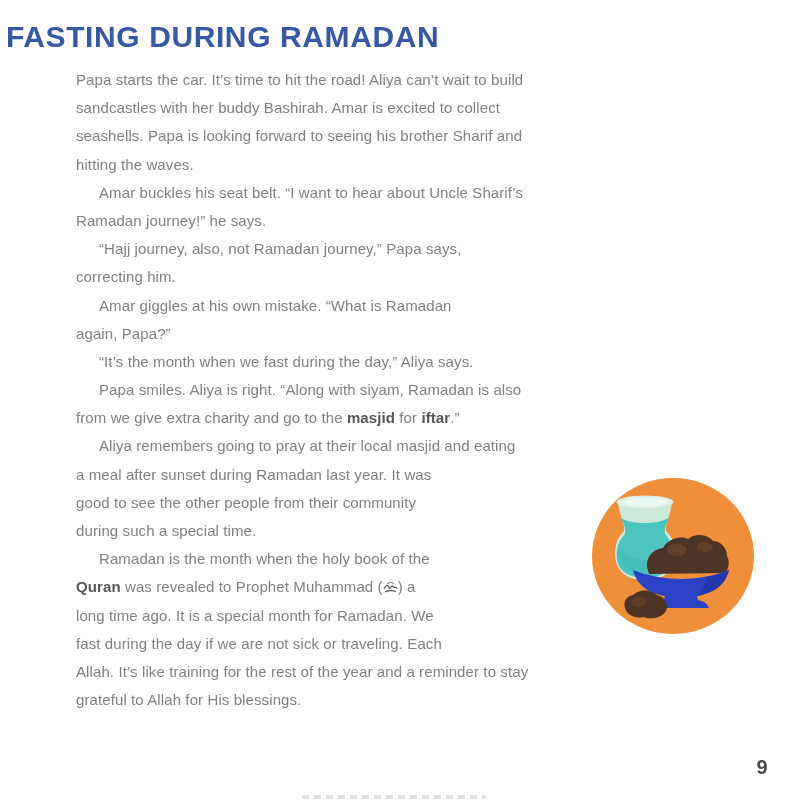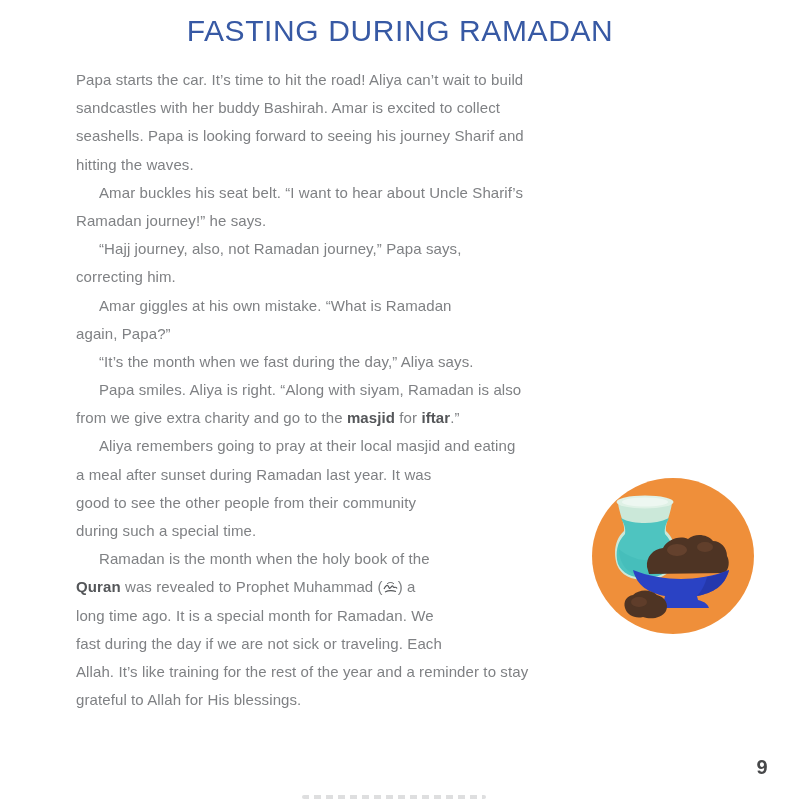--- a/index.html
+++ b/index.html
@@ -6,25 +6,25 @@
   .page{
     position:relative;
     width:800px;height:800px;
     background:#ffffff;
     overflow:hidden;
     font-family:"Liberation Sans","DejaVu Sans",sans-serif;
   }
   .title{
     position:absolute;
     top:14px;left:0;right:0;
-    margin:0;
-    text-align:center;
+    margin:6px;
+    text-align:left;
     font-size:30px;
     line-height:34px;
-    font-weight:400;
+    font-weight:700;
     letter-spacing:0.6px;
     color:var(--title_blue,#3759A4);
   }
   .body-text{
     position:absolute;
     top:66px;left:76px;
     width:700px;
     color:var(--body_gray,#7F8184);
     font-size:15px;
     letter-spacing:0.1px;
@@ -71,21 +71,21 @@
 </head>
 <body>
 
 <div class="page">
 
   <h1 class="title">FASTING DURING RAMADAN</h1>
 
   <div class="body-text">
       <div class="line"><span>Papa starts the car. It’s time to hit the road! Aliya can’t wait to build</span></div>
       <div class="line"><span>sandcastles with her buddy Bashirah. Amar is excited to collect</span></div>
-      <div class="line"><span>seashells. Papa is looking forward to seeing his journey Sharif and</span></div>
+      <div class="line"><span>seashells. Papa is looking forward to seeing his brother Sharif and</span></div>
       <div class="line"><span>hitting the waves.</span></div>
       <div class="line indent"><span>Amar buckles his seat belt. “I want to hear about Uncle Sharif’s</span></div>
       <div class="line"><span>Ramadan journey!” he says.</span></div>
       <div class="line indent"><span>“Hajj journey, also, not Ramadan journey,” Papa says,</span></div>
       <div class="line"><span>correcting him.</span></div>
       <div class="line indent"><span>Amar giggles at his own mistake. “What is Ramadan</span></div>
       <div class="line"><span>again, Papa?”</span></div>
       <div class="line indent"><span>“It’s the month when we fast during the day,” Aliya says.</span></div>
       <div class="line indent"><span>Papa smiles. Aliya is right. “Along with siyam, Ramadan is also</span></div>
       <div class="line"><span>from we give extra charity and go to the </span><span class="b">masjid</span><span> for </span><span class="b">iftar</span><span>.”</span></div>

